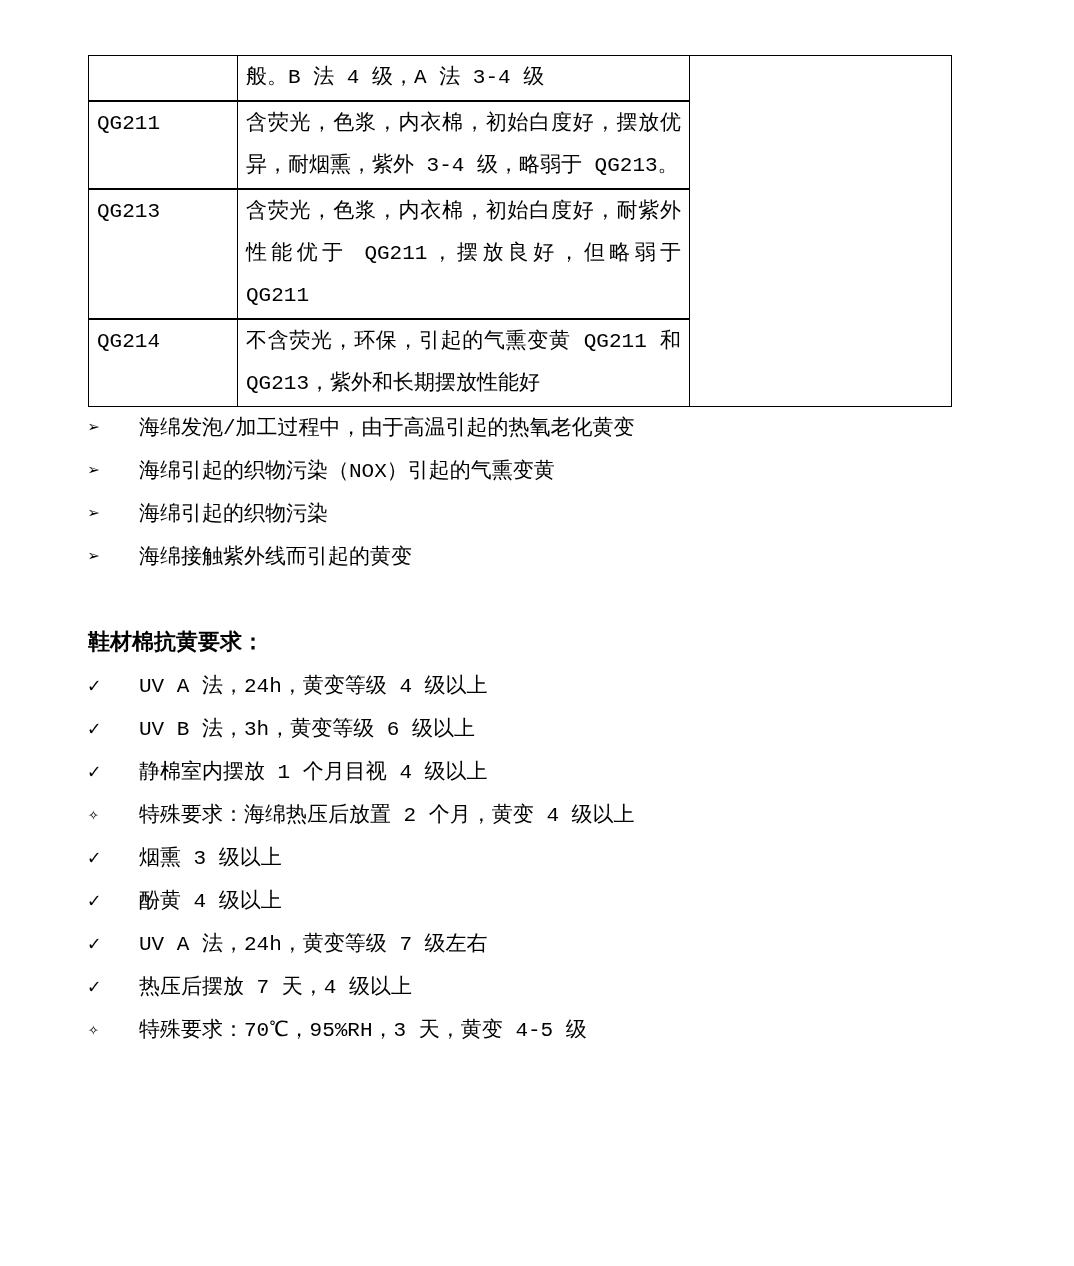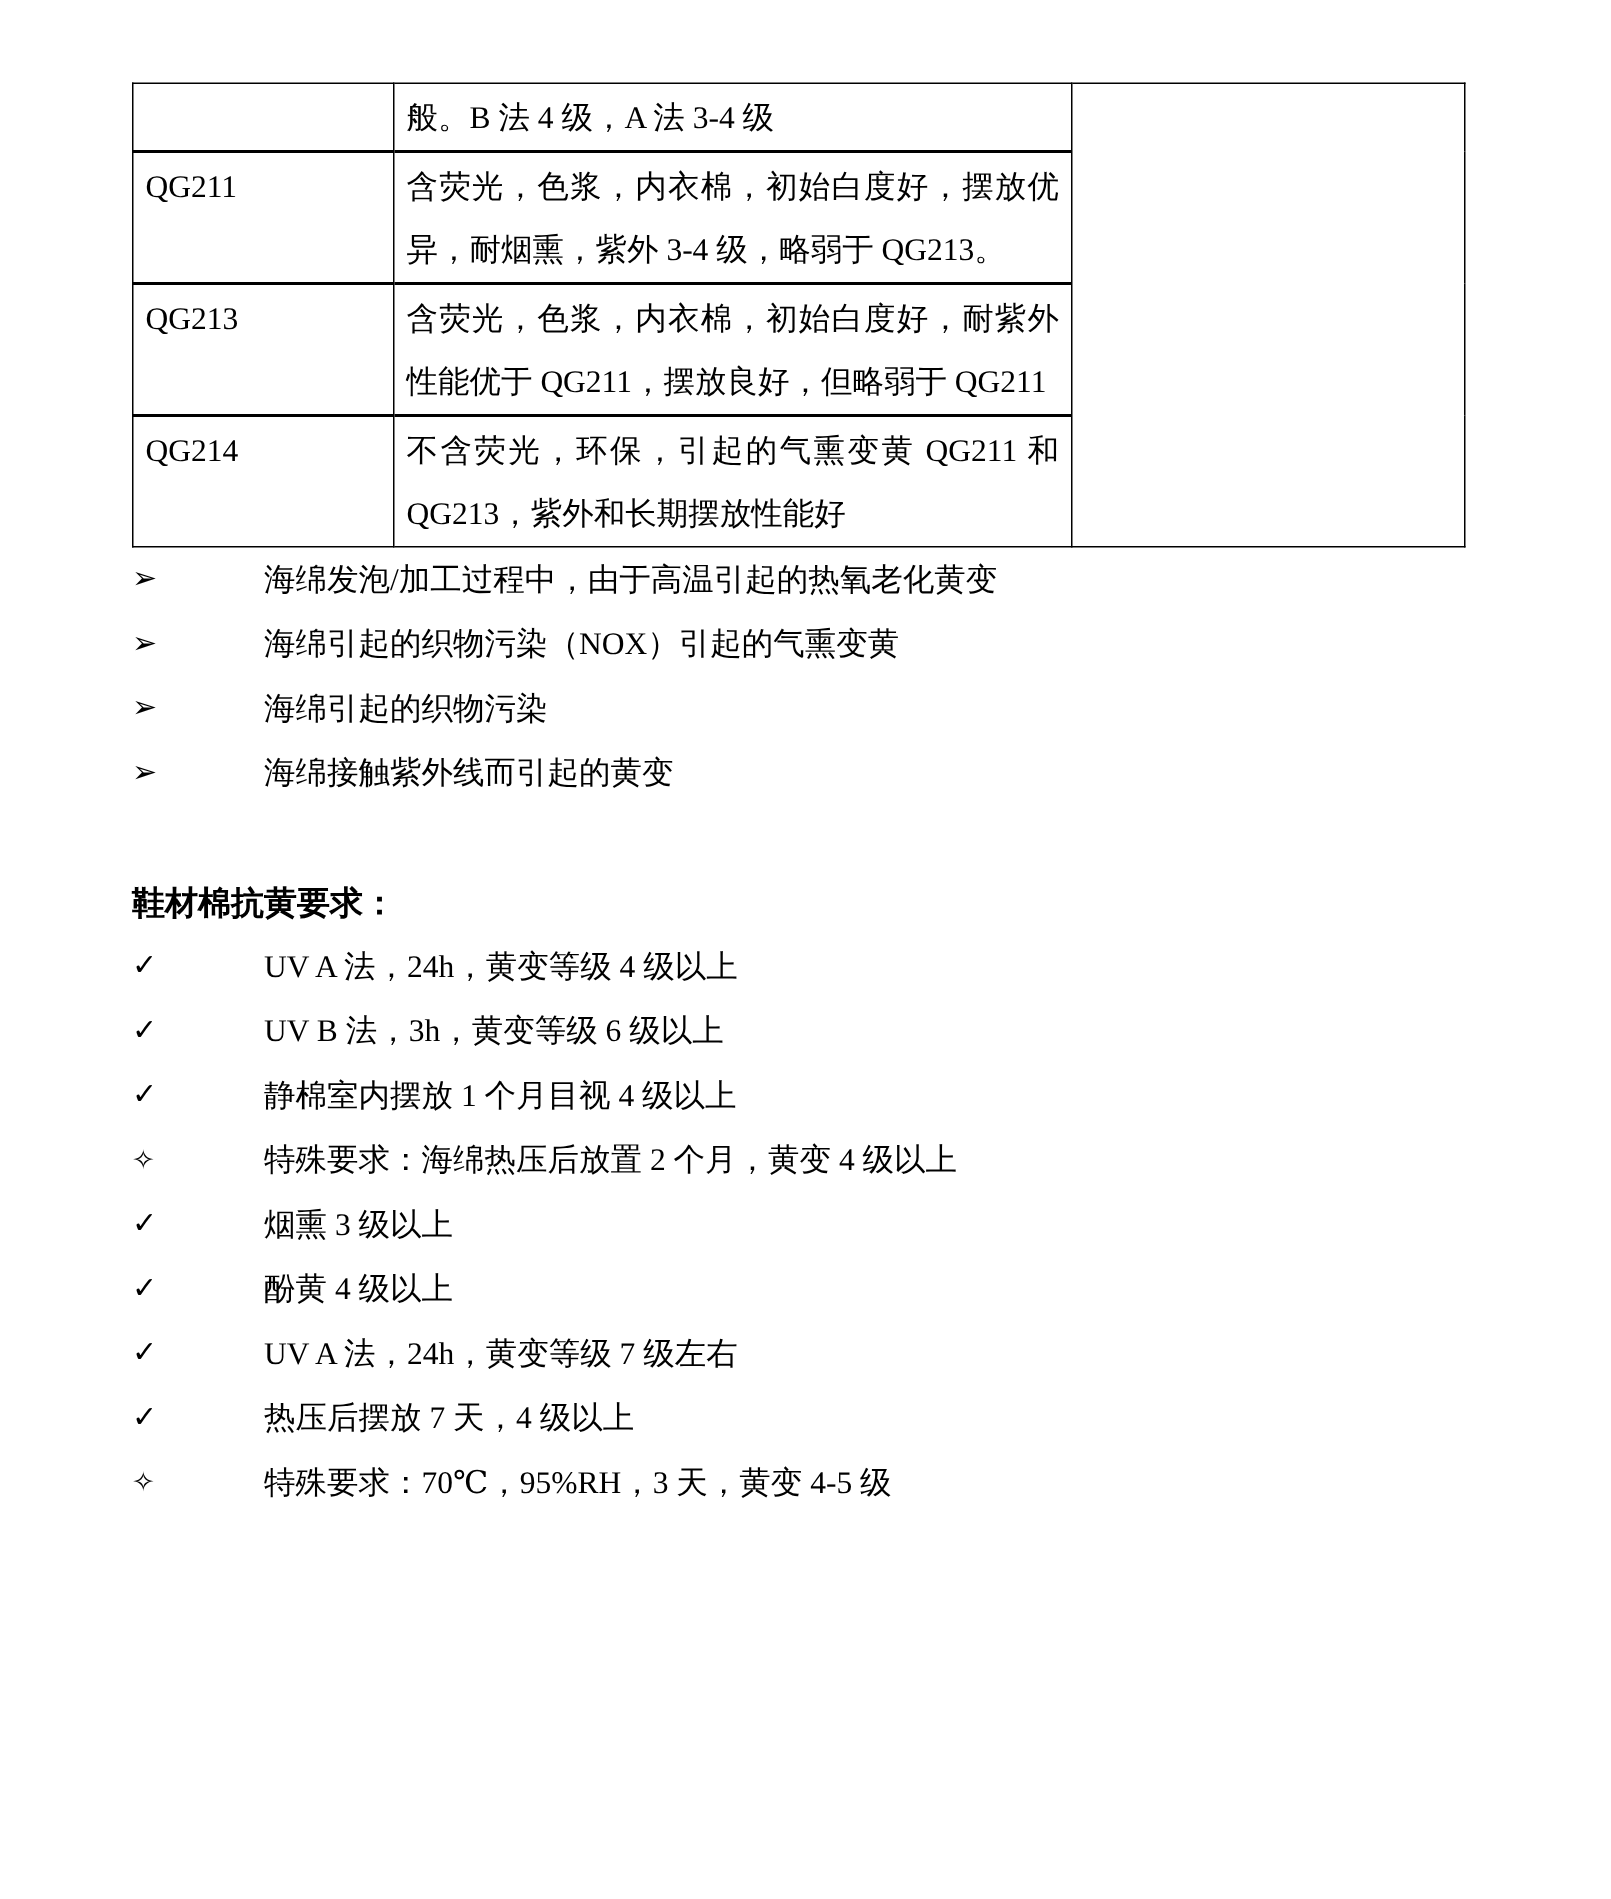--- a/index.html
+++ b/index.html
@@ -11,37 +11,38 @@
     height: 1266px;
     overflow: hidden;
     font-family: "Liberation Serif", "DejaVu Serif", serif;
     color: #000000;
     font-size: 21px;
   }
   .page {
     width: 1074px;
     height: 1266px;
     padding: 55px 0 0 88px;
+    font-family: Liberation Mono, monospace;
   }
 
   
   table.product-table {
     border-collapse: collapse;
     width: 863px;
     table-layout: fixed;
   }
   table.product-table td {
     border: 1px solid #000000;
     vertical-align: top;
     padding: 1px 8px;
     line-height: 42px;
     font-size: 21px;
   }
   table.product-table tr + tr td { border-top-width: 2px; }
-  td.col-code { width: 174px; border-radius: 19px; }
+  td.col-code { width: 149px; border-radius: 19px; }
   td.col-desc { width: 452px; text-align: justify; }
   td.col-side { width: 262px; border-top-width: 1px !important; }
 
   
   .section-heading {
     font-weight: bold;
     font-size: 22px;
     line-height: 43px;
   }
   #heading-1 { margin-top: 35px; }
@@ -52,21 +53,21 @@
     display: flex;
     line-height: 43px;
     font-size: 21px;
   }
   .bullet .marker {
     width: 51px;
     flex: none;
     font-size: 20px;
   }
   .bullet .marker.diamond { font-size: 18px; }
-  .bullet .bullet-text { flex: 1 1 auto; margin-left: 37px; }
+  .bullet .bullet-text { flex: 1 1 auto; }
 </style>
 </head>
 <body>
 
 <div class="page">
 
   <table class="product-table">
     <tbody>
       <tr>
         <td class="col-code"></td>

